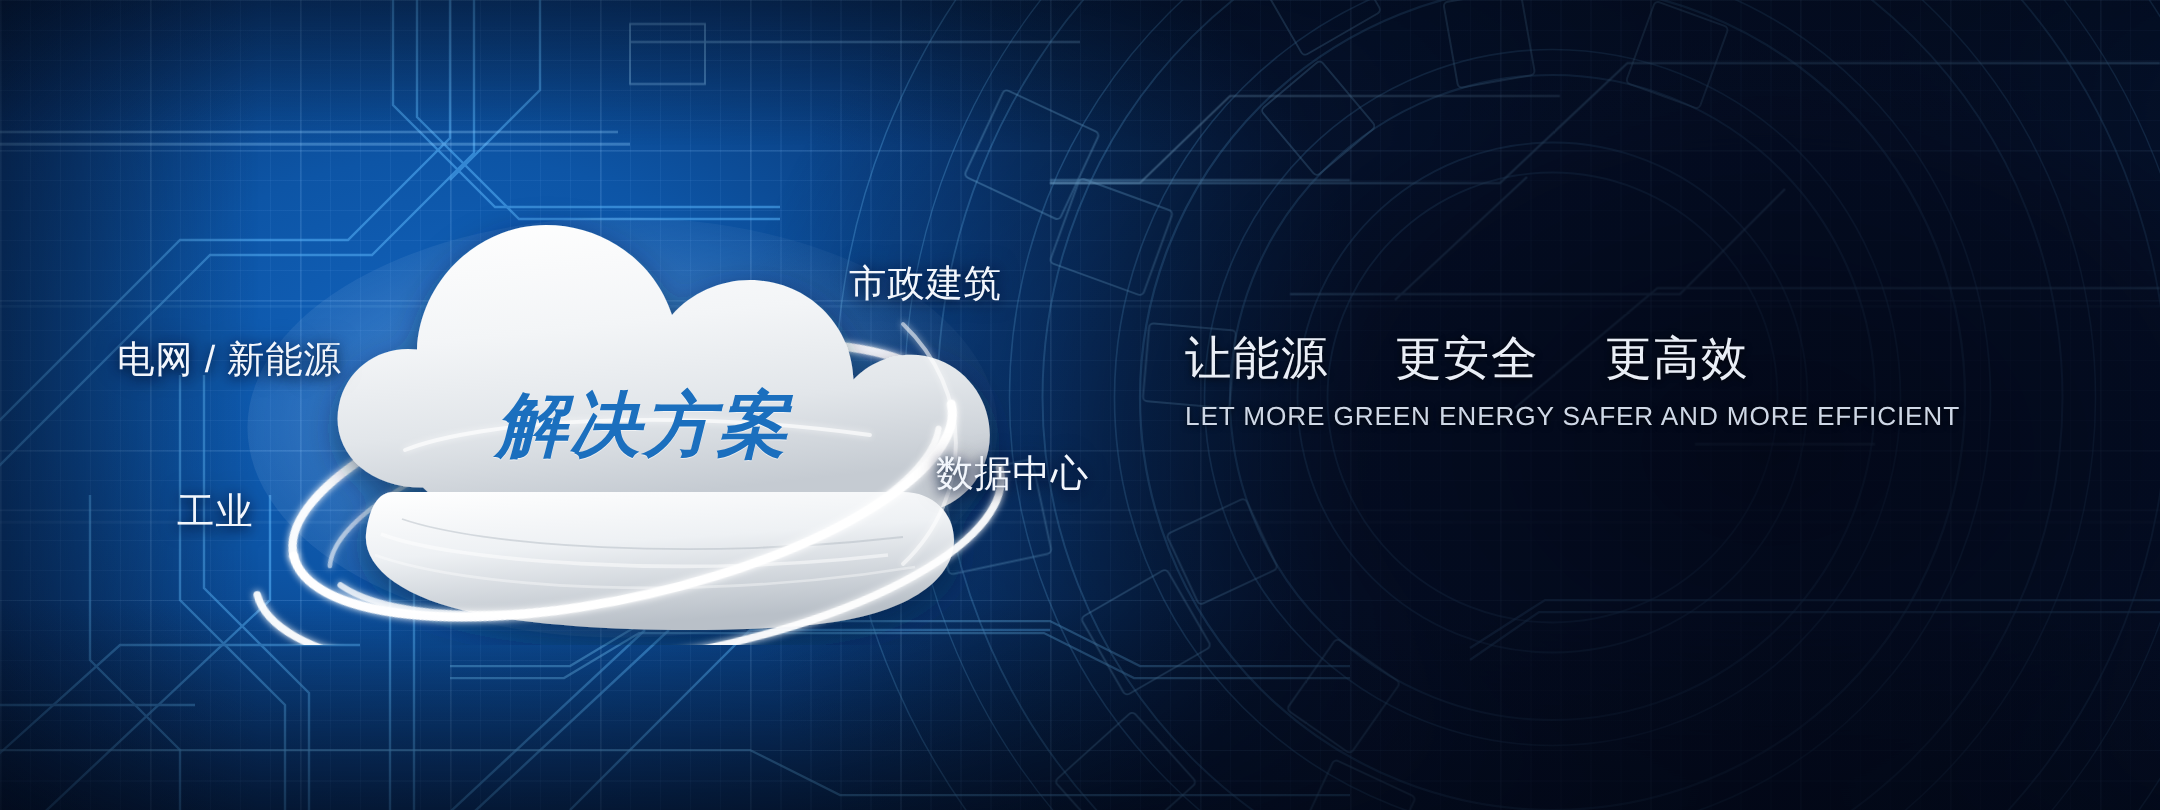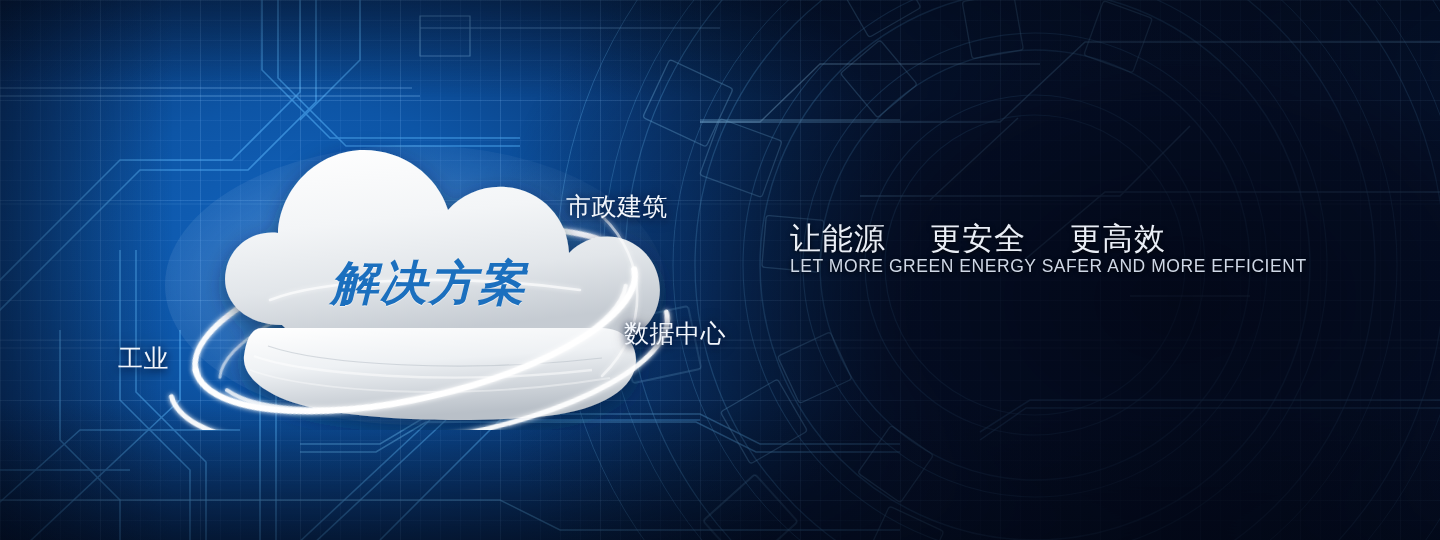--- a/index.html
+++ b/index.html
@@ -39,29 +39,28 @@
   }
 
   
   #headline-block{position:absolute;left:790px;top:222px;width:560px;}
   #headline{
     font-size:31px;letter-spacing:1px;color:#e9eef6;white-space:nowrap;
     display:flex;gap:44px;line-height:1.1;
     text-shadow:0 1px 5px rgba(0,0,0,.8);
   }
   #subheadline{
-    font-size:17.5px;letter-spacing:.55px;color:#cfd8e6;white-space:nowrap;
+    margin-top:11px;font-size:17.5px;letter-spacing:.55px;color:#cfd8e6;white-space:nowrap;
     text-shadow:0 1px 4px rgba(0,0,0,.85);
   }
 
   .cloud-label{
     position:absolute;color:#f2f6fc;font-size:25px;white-space:nowrap;
     text-shadow:0 2px 7px rgba(0,20,50,.95),0 0 14px rgba(0,25,60,.6);
     letter-spacing:.5px;
-    margin-top:18px;
   }
   #label-grid{left:78px;top:223px;}
   #label-industry{left:118px;top:324px;}
   #label-municipal{left:566px;top:172px;}
   #label-datacenter{left:624px;top:299px;}
 
   #cloud-title{
     position:absolute;left:331px;top:252px;
     font-size:47px;font-weight:bold;color:#1b6fbe;letter-spacing:2px;
     text-shadow:0 1px 0 rgba(255,255,255,.55);
@@ -278,20 +277,21 @@
     </g>
 
     <g filter="url(#ribGlow)">
       <path d="M 120 180 C 170 160 300 152 430 170" fill="none" stroke="#ffffff" stroke-width="2.6" opacity=".65" stroke-linecap="round"></path>
       <path d="M 452 96 C 498 140 500 210 452 256" fill="none" stroke="#ffffff" stroke-width="2.6" opacity=".55" stroke-linecap="round"></path>
     </g>
   </svg>
 
   <div id="cloud-title">解决方案</div>
 
+  <div class="cloud-label" id="label-grid">电网 / 新能源</div>
   <div class="cloud-label" id="label-industry">工业</div>
   <div class="cloud-label" id="label-municipal">市政建筑</div>
   <div class="cloud-label" id="label-datacenter">数据中心</div>
 
   <div id="headline-block">
     <div id="headline">
       <span>让能源</span>
       <span>更安全</span>
       <span>更高效</span>
     </div>

